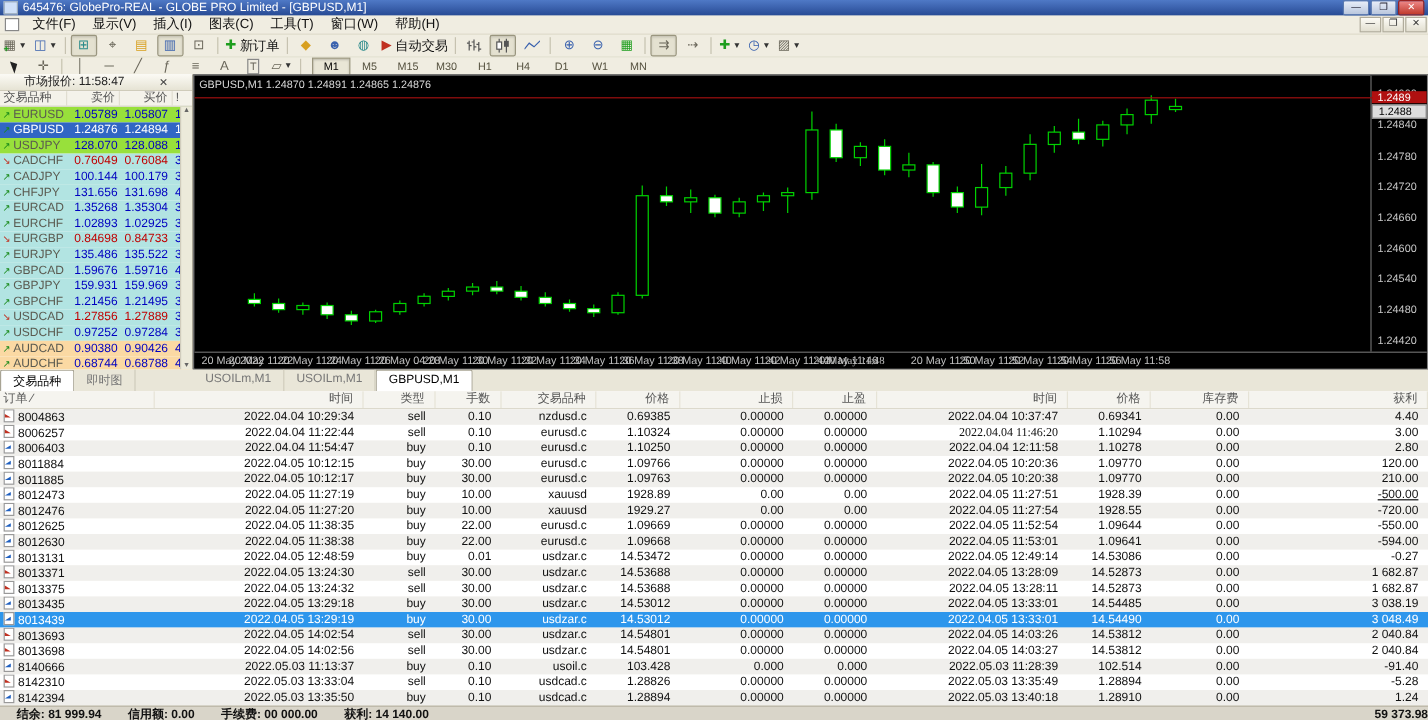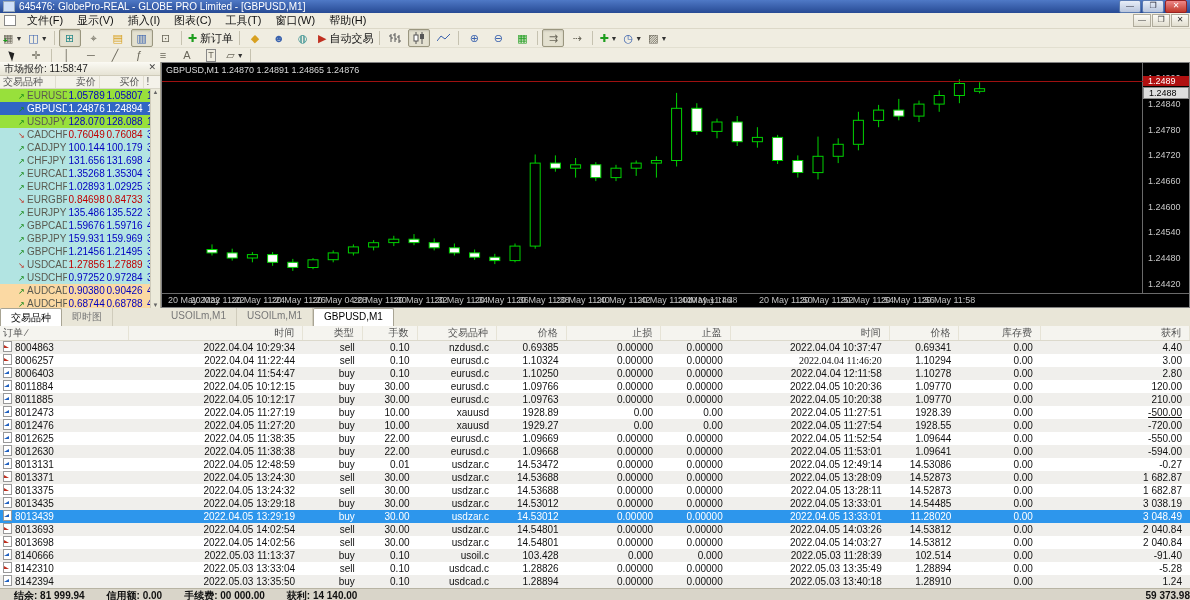--- a/index.html
+++ b/index.html
@@ -38,27 +38,27 @@
   .plus-badge{position:absolute;left:1px;bottom:1px;font-size:8px;font-weight:bold;color:#18a018;}
   .tf-btn{height:14px;min-width:24px;text-align:center;line-height:13px;font-size:9px;color:#55513f;
           border:1px solid transparent;margin:0;padding:0 3px;}
   .tf-btn.pressed{border:1px solid #9a967f;background:#e9e6d6;box-shadow:inset 0 1px 2px rgba(0,0,0,.2);color:#000;}
   .cursor-tri{width:0;height:0;border-left:5px solid #222;border-top:4px solid transparent;border-bottom:7px solid transparent;transform:rotate(-20deg);}
   
   .workspace{position:absolute;top:62px;left:0;width:1190px;height:246px;display:flex;}
   
   .mw{width:160px;border-right:1px solid #a8a494;background:#fff;display:flex;flex-direction:column;font-size:10px;}
   .mw-title{height:13px;background:linear-gradient(#fbfaf4,#e6e3d4);border-bottom:1px solid #cfcbba;
-            display:flex;align-items:flex-start;padding:0 4px;font-size:10px;color:#222;}
+            display:flex;align-items:flex-end;padding:0 20px;font-size:10px;color:#222;}
   .mw-title .x{margin-left:auto;color:#444;font-size:9px;}
   .mw-head{height:12px;display:flex;background:#f4f2ea;border-bottom:1px solid #d8d5c8;color:#555;}
   .mw-head span{border-right:1px solid #e0ddd0;padding:0 3px;line-height:12px;}
   .mw-rows{flex:1;overflow:hidden;position:relative;}
   .mw-row{height:13px;display:flex;align-items:center;line-height:13px;}
-  .mw-row .sym{width:54px;padding-left:18px;color:#5a5a50;white-space:nowrap;overflow:hidden;}
+  .mw-row .sym{width:54px;padding-left:2px;color:#5a5a50;white-space:nowrap;overflow:hidden;}
   .mw-row .arr{width:9px;display:inline-block;font-size:8px;}
   .mw-row .bid,.mw-row .ask{width:42px;text-align:right;}
   .mw-row .spr{width:17px;text-align:right;padding-right:2px;}
   .bg-green{background:#98e03b;} .bg-cyan{background:#b2e4e2;} .bg-orange{background:#fbd9a3;}
   .bg-sel{background:#3166c4;} .bg-sel .sym,.bg-sel .bid,.bg-sel .ask,.bg-sel .spr{color:#fff !important;}
   .p-blue{color:#0000c0;} .p-red{color:#c00000;}
   .mw-scroll{position:absolute;right:0;top:0;bottom:0;width:9px;background:#eceada;border-left:1px solid #d0ccbc;
              display:flex;flex-direction:column;justify-content:space-between;align-items:center;font-size:6px;color:#666;}
   
   .chart{flex:1;position:relative;background:#000;border:1px solid #808080;box-sizing:border-box;}
@@ -247,20 +247,31 @@
       <span class="ic g-gray">A</span>
     </span>
   <span class="tbtn">
       <span class="ic g-gray" style="border:1px solid #888;padding:0 1px;font-size:9px;">T</span>
     </span>
   <span class="tbtn">
       <span class="ic g-gray">▱</span>
       <span class="caret">▼</span>
     </span>
   <span class="tsep"></span>
+  <span id="tfGroup" style="display:flex;margin-left:6px;">
+      <span class="tf-btn pressed">M1</span>
+      <span class="tf-btn">M5</span>
+      <span class="tf-btn">M15</span>
+      <span class="tf-btn">M30</span>
+      <span class="tf-btn">H1</span>
+      <span class="tf-btn">H4</span>
+      <span class="tf-btn">D1</span>
+      <span class="tf-btn">W1</span>
+      <span class="tf-btn">MN</span>
+    </span>
 </div>
 
 <div class="workspace">
 
   <div class="mw">
     <div class="mw-title">
       <span>市场报价: 11:58:47</span>
       <span class="x">✕</span>
     </div>
     <div class="mw-head">
@@ -716,21 +727,21 @@
       <div class="ord-row sel">
         <span class="c l" style="width: 130px;"><span class="doc buy"><i></i></span>8013439</span>
         <span class="c r" style="width: 175px;">2022.04.05 13:29:19</span>
         <span class="c r" style="width: 60px;">buy</span>
         <span class="c r" style="width: 55px;">30.00</span>
         <span class="c r" style="width: 80px;">usdzar.c</span>
         <span class="c r" style="width: 70px;">14.53012</span>
         <span class="c r" style="width: 95px;">0.00000</span>
         <span class="c r" style="width: 70px;">0.00000</span>
         <span class="c r" style="width: 160px;">2022.04.05 13:33:01</span>
-        <span class="c r" style="width: 70px;">11.28020</span>
+        <span class="c r" style="width: 70px;">14.54490</span>
         <span class="c r" style="width: 82px;">0.00</span>
         <span class="c r" style="width: 150px;">3 048.49</span>
       </div>
       <div class="ord-row alt">
         <span class="c l" style="width: 130px;"><span class="doc sell"><i></i></span>8013693</span>
         <span class="c r" style="width: 175px;">2022.04.05 14:02:54</span>
         <span class="c r" style="width: 60px;">sell</span>
         <span class="c r" style="width: 55px;">30.00</span>
         <span class="c r" style="width: 80px;">usdzar.c</span>
         <span class="c r" style="width: 70px;">14.54801</span>

